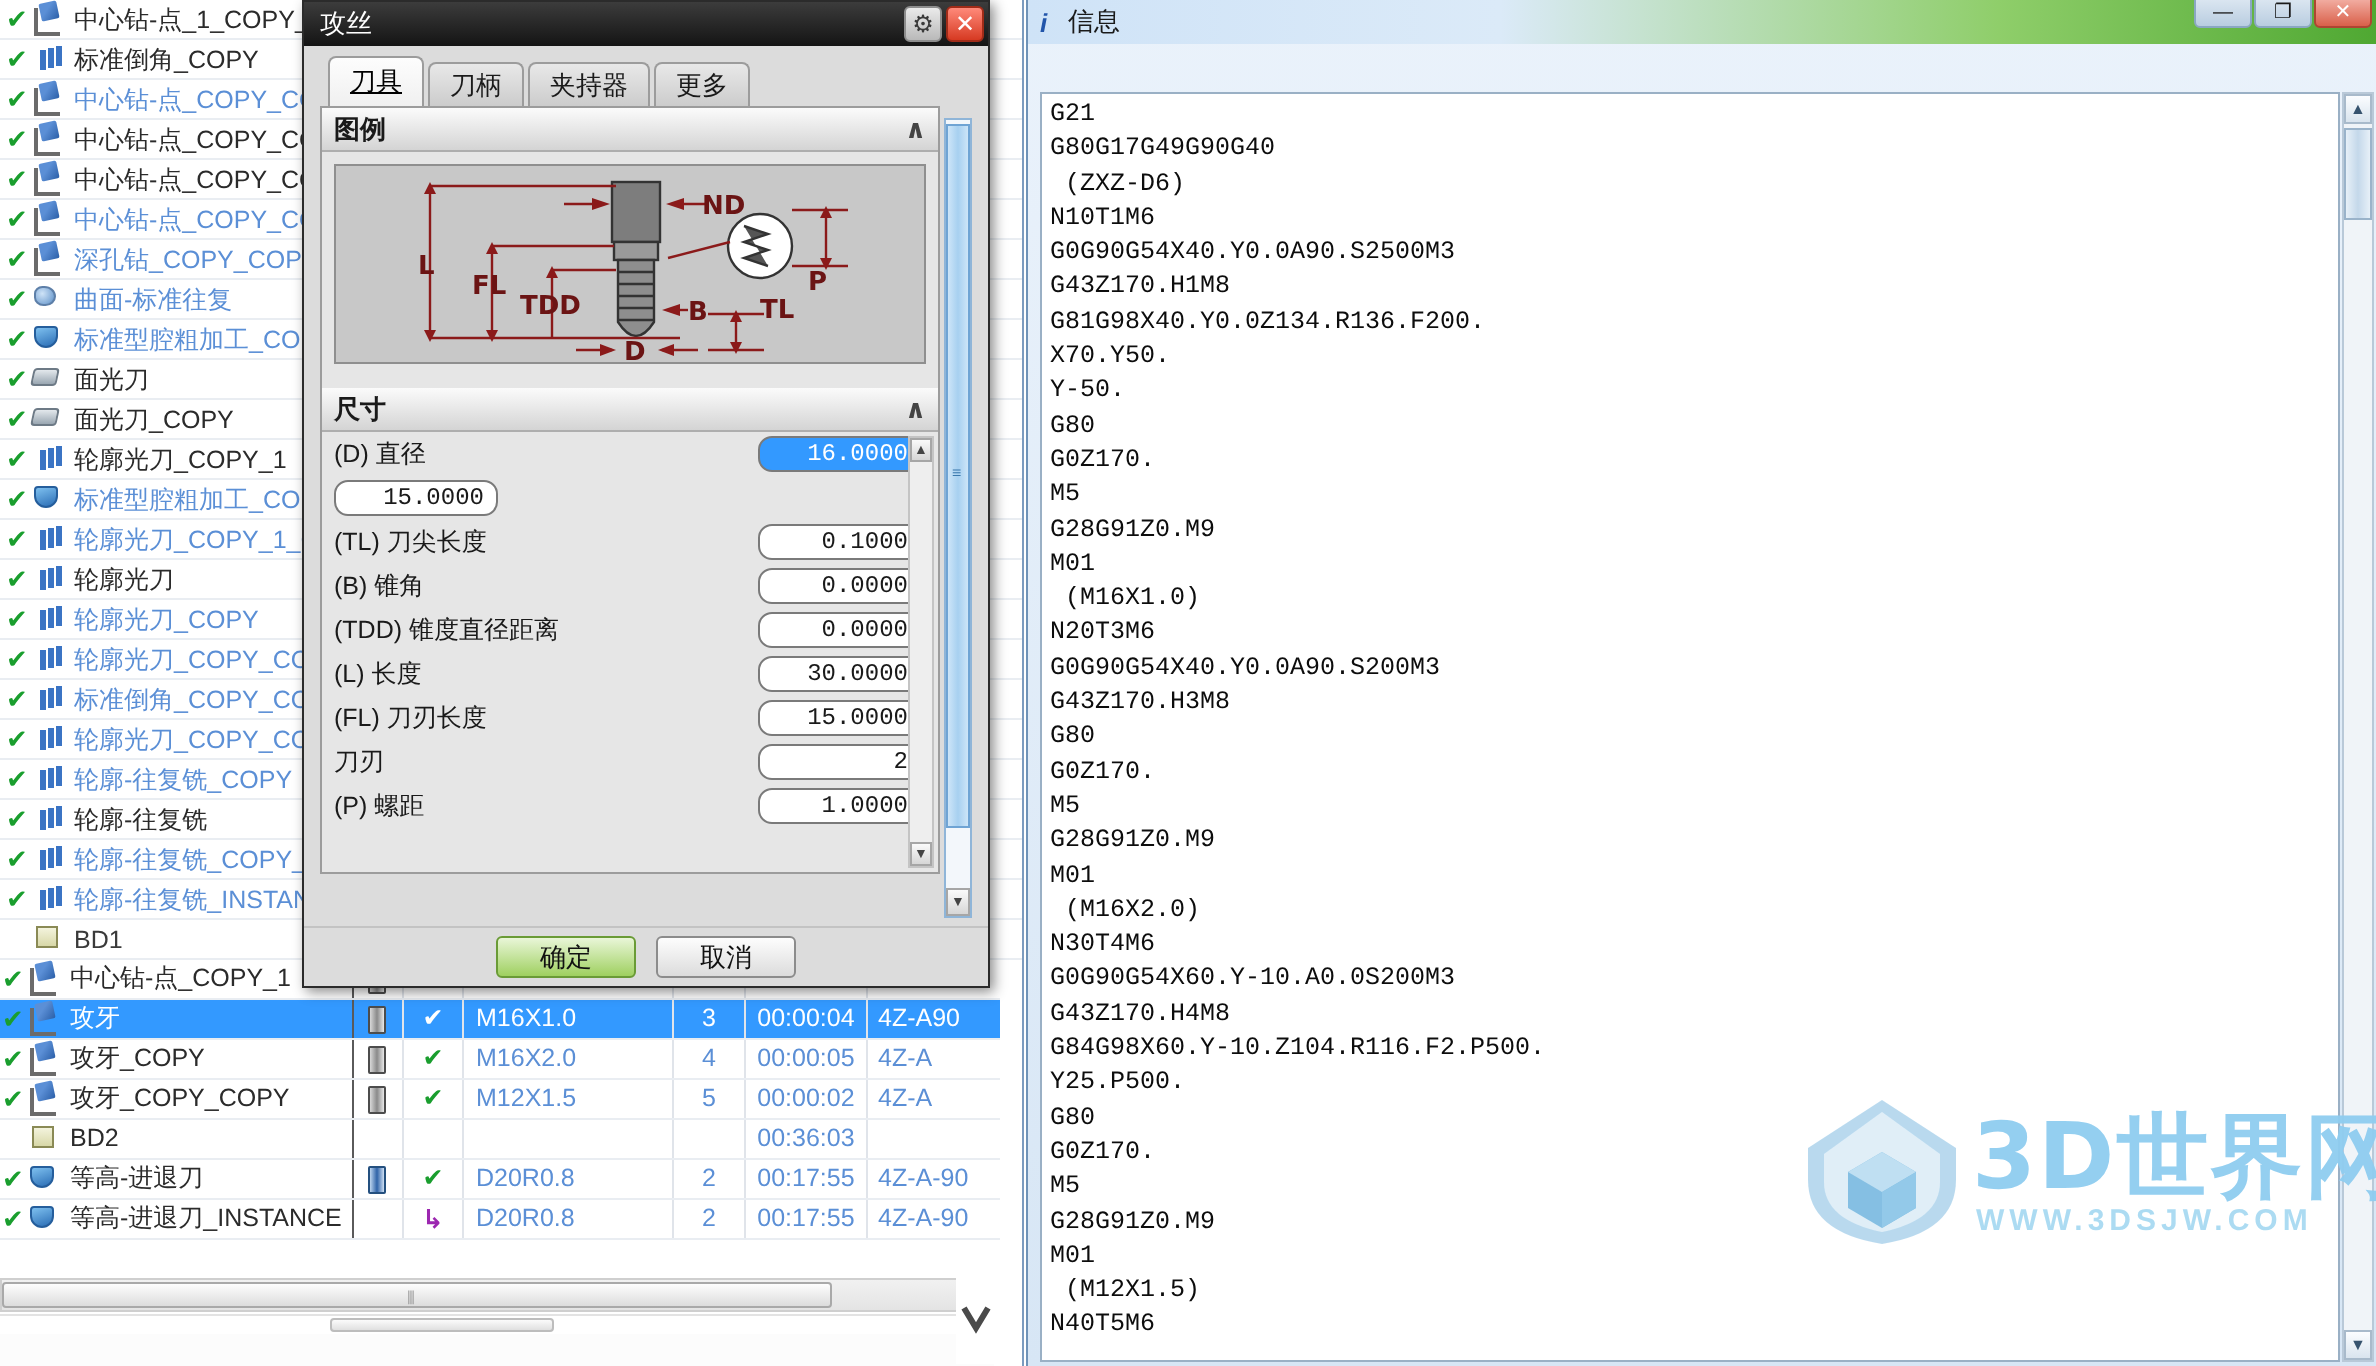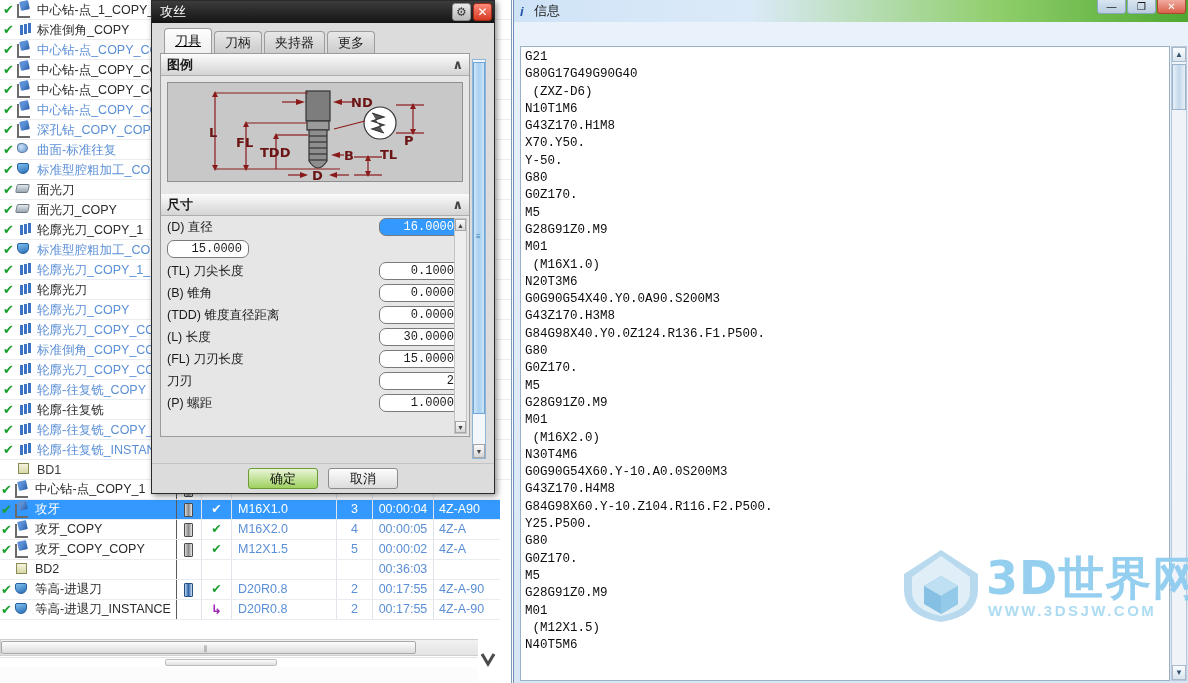--- a/index.html
+++ b/index.html
@@ -819,33 +819,34 @@
           <div class="wbtn x">✕</div>
         </div>
     </div>
 
 
     <div id="gcode">
         <div class="ln">G21</div>
         <div class="ln">G80G17G49G90G40</div>
         <div class="ln"> (ZXZ-D6)</div>
         <div class="ln">N10T1M6</div>
+        <div class="ln">G0G90G54X40.Y0.0A90.S2500M3</div>
         <div class="ln">G43Z170.H1M8</div>
+        <div class="ln">G81G98X40.Y0.0Z134.R136.F200.</div>
         <div class="ln">X70.Y50.</div>
         <div class="ln">Y-50.</div>
         <div class="ln">G80</div>
         <div class="ln">G0Z170.</div>
         <div class="ln">M5</div>
         <div class="ln">G28G91Z0.M9</div>
         <div class="ln">M01</div>
         <div class="ln"> (M16X1.0)</div>
         <div class="ln">N20T3M6</div>
         <div class="ln">G0G90G54X40.Y0.0A90.S200M3</div>
         <div class="ln">G43Z170.H3M8</div>
-        <div class="ln">G84G98X40.Y0.0Z124.R136.F1.P500.</div>
         <div class="ln">G80</div>
         <div class="ln">G0Z170.</div>
         <div class="ln">M5</div>
         <div class="ln">G28G91Z0.M9</div>
         <div class="ln">M01</div>
         <div class="ln"> (M16X2.0)</div>
         <div class="ln">N30T4M6</div>
         <div class="ln">G0G90G54X60.Y-10.A0.0S200M3</div>
         <div class="ln">G43Z170.H4M8</div>
         <div class="ln">G84G98X60.Y-10.Z104.R116.F2.P500.</div>

